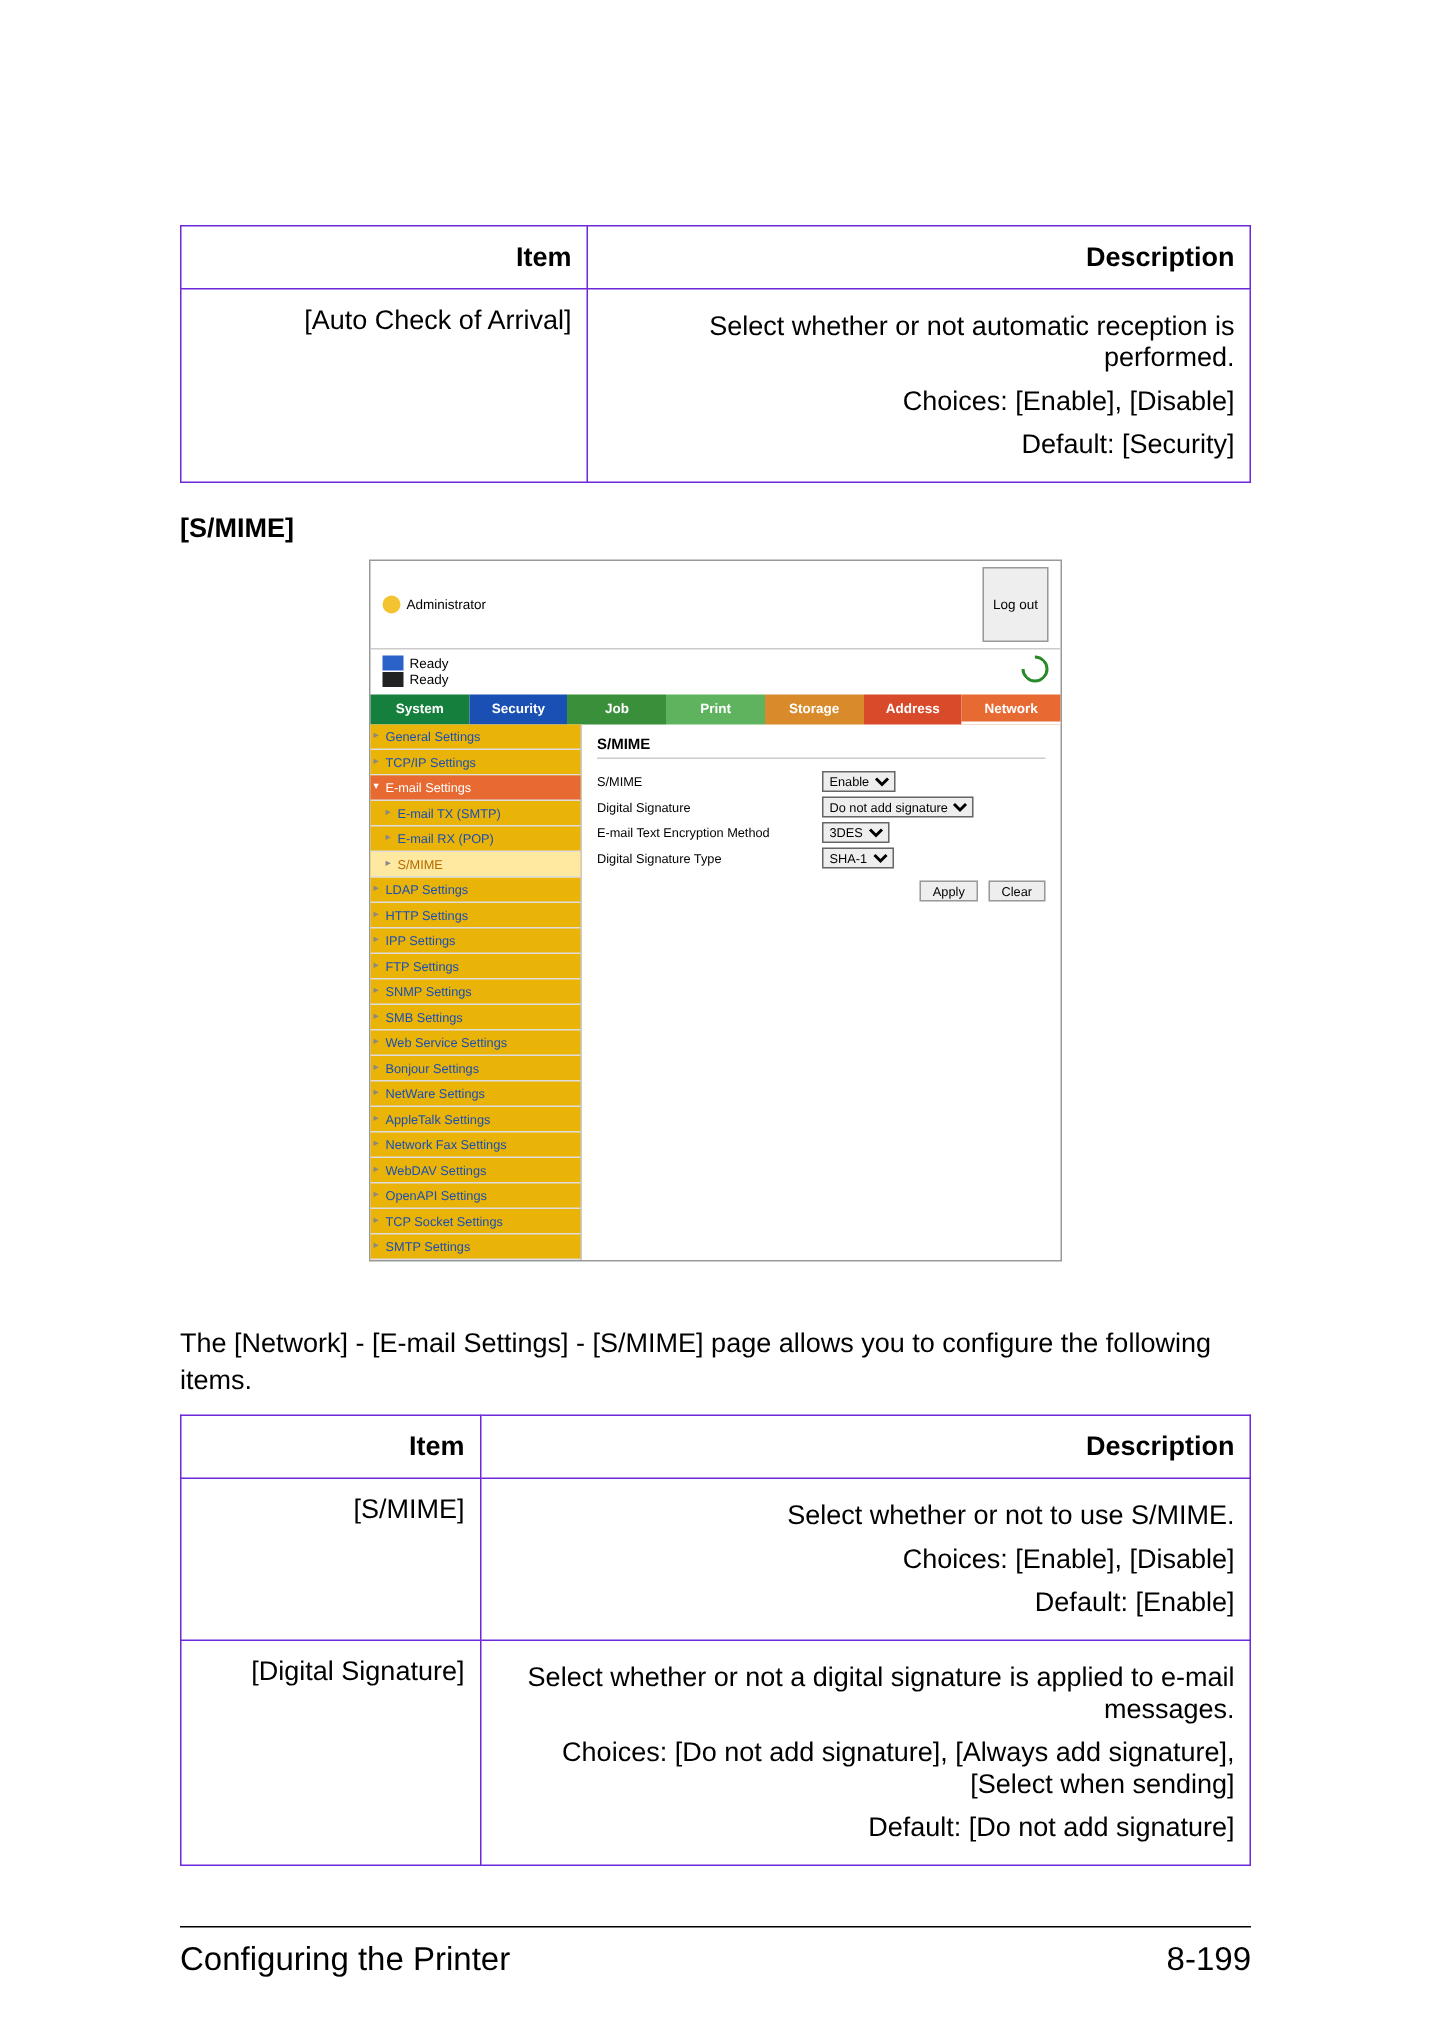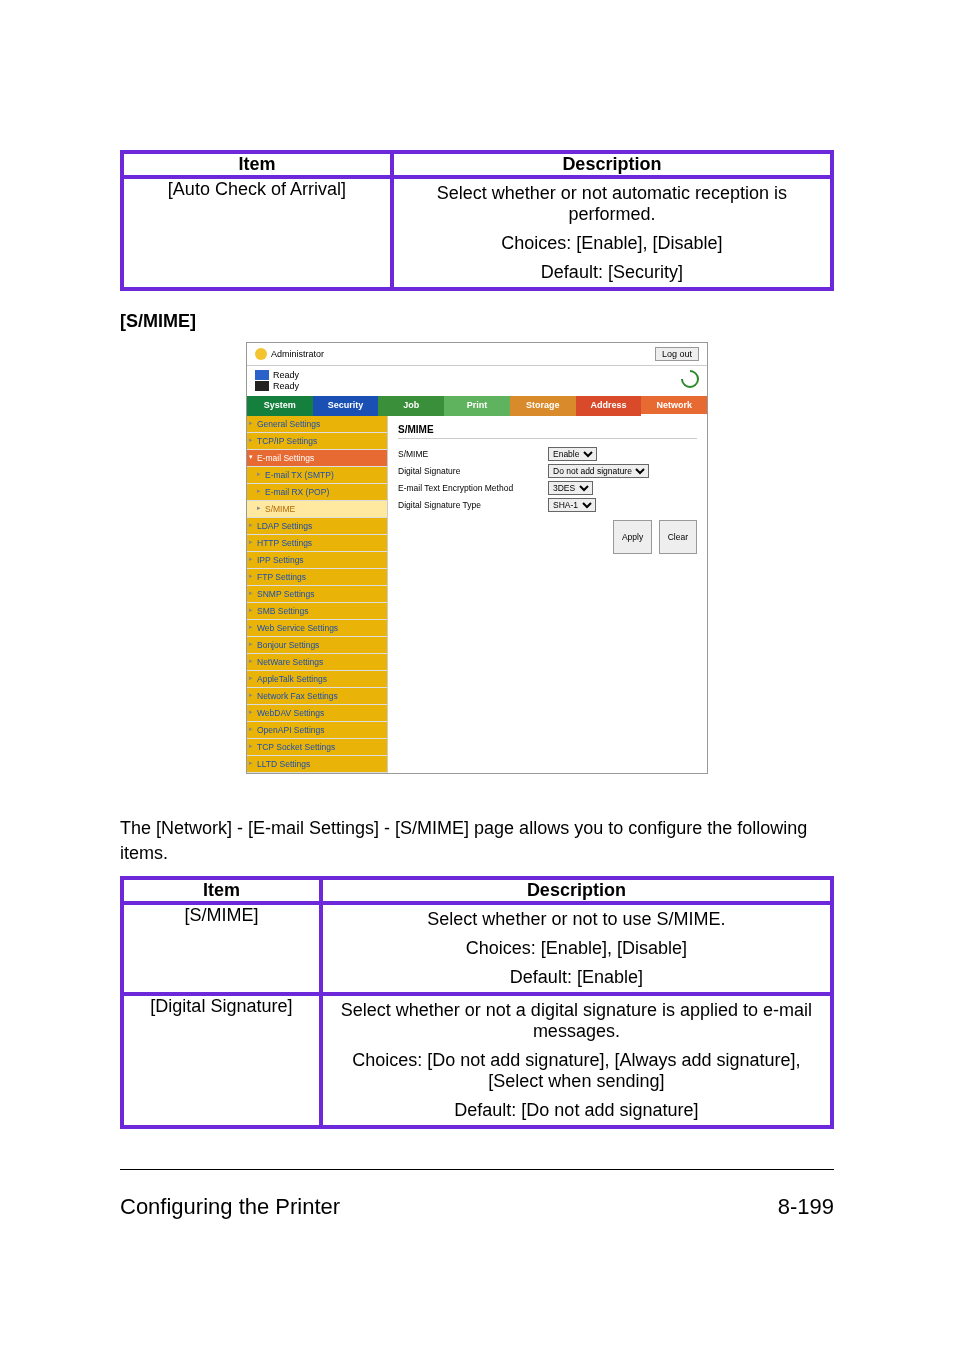--- a/index.html
+++ b/index.html
@@ -12,23 +12,23 @@
   .page {
     padding: 150px 120px 80px 120px;
     box-sizing: border-box;
   }
   table.desc-table {
     border-collapse: collapse;
     width: 100%;
     margin-bottom: 20px;
   }
   table.desc-table th, table.desc-table td {
-    border: 4px solid #6d28d9;
-    padding: 0 10px;
-    text-align: center;
+    border: 1px solid #6d28d9;
+    padding: 10px 10px;
+    text-align: right;
     vertical-align: top;
     font-size: 18px;
   }
   table.desc-table th {
     font-weight: bold;
   }
   .cell-lines div {
     padding: 4px 0;
   }
   .section-heading {
@@ -63,21 +63,21 @@
   .ss-admin {
     display: flex;
     align-items: center;
     gap: 4px;
   }
   .admin-icon {
     width: 12px; height: 12px; background: #f4c430; border-radius: 50%;
   }
   .logout-btn {
     font-size: 9px;
-    padding: 1px 6px;
+    padding: 19px 6px;
     background: #eee;
     border: 1px solid #999;
   }
   .ss-status {
     display: flex;
     justify-content: space-between;
     align-items: flex-start;
     padding: 4px 8px;
   }
   .status-lines { line-height: 1.2; }
@@ -177,30 +177,30 @@
     font-size: 8.5px;
     border: 1px solid #666;
     background: #eee;
   }
   .ss-buttons {
     text-align: right;
     margin-top: 8px;
   }
   .ss-buttons .ss-btn {
     font-size: 8.5px;
-    padding: 11px 8px;
+    padding: 1px 8px;
     background: #eee;
     border: 1px solid #999;
     display: inline-block;
     margin-left: 4px;
   }
   .footer-line {
     border-top: 1px solid #000;
     margin-top: 40px;
-    padding-top: 24px;
+    padding-top: 8px;
     display: flex;
     justify-content: space-between;
     font-size: 22px;
     text-align: center;
   }
 </style>
 </head>
 <body>
 
 <div class="page">
@@ -270,21 +270,21 @@
           <div class="ss-sidebar-item">SNMP Settings</div>
           <div class="ss-sidebar-item">SMB Settings</div>
           <div class="ss-sidebar-item">Web Service Settings</div>
           <div class="ss-sidebar-item">Bonjour Settings</div>
           <div class="ss-sidebar-item">NetWare Settings</div>
           <div class="ss-sidebar-item">AppleTalk Settings</div>
           <div class="ss-sidebar-item">Network Fax Settings</div>
           <div class="ss-sidebar-item">WebDAV Settings</div>
           <div class="ss-sidebar-item">OpenAPI Settings</div>
           <div class="ss-sidebar-item">TCP Socket Settings</div>
-          <div class="ss-sidebar-item">LLTD Settings</div>
+          <div class="ss-sidebar-item">SMTP Settings</div>
         </div>
         <div class="ss-main">
           <div class="ss-main-title">S/MIME</div>
           <div class="ss-form-row">
             <span class="lbl">S/MIME</span>
             <select><option>Enable</option></select>
           </div>
           <div class="ss-form-row">
             <span class="lbl">Digital Signature</span>
             <select><option>Do not add signature</option></select>

